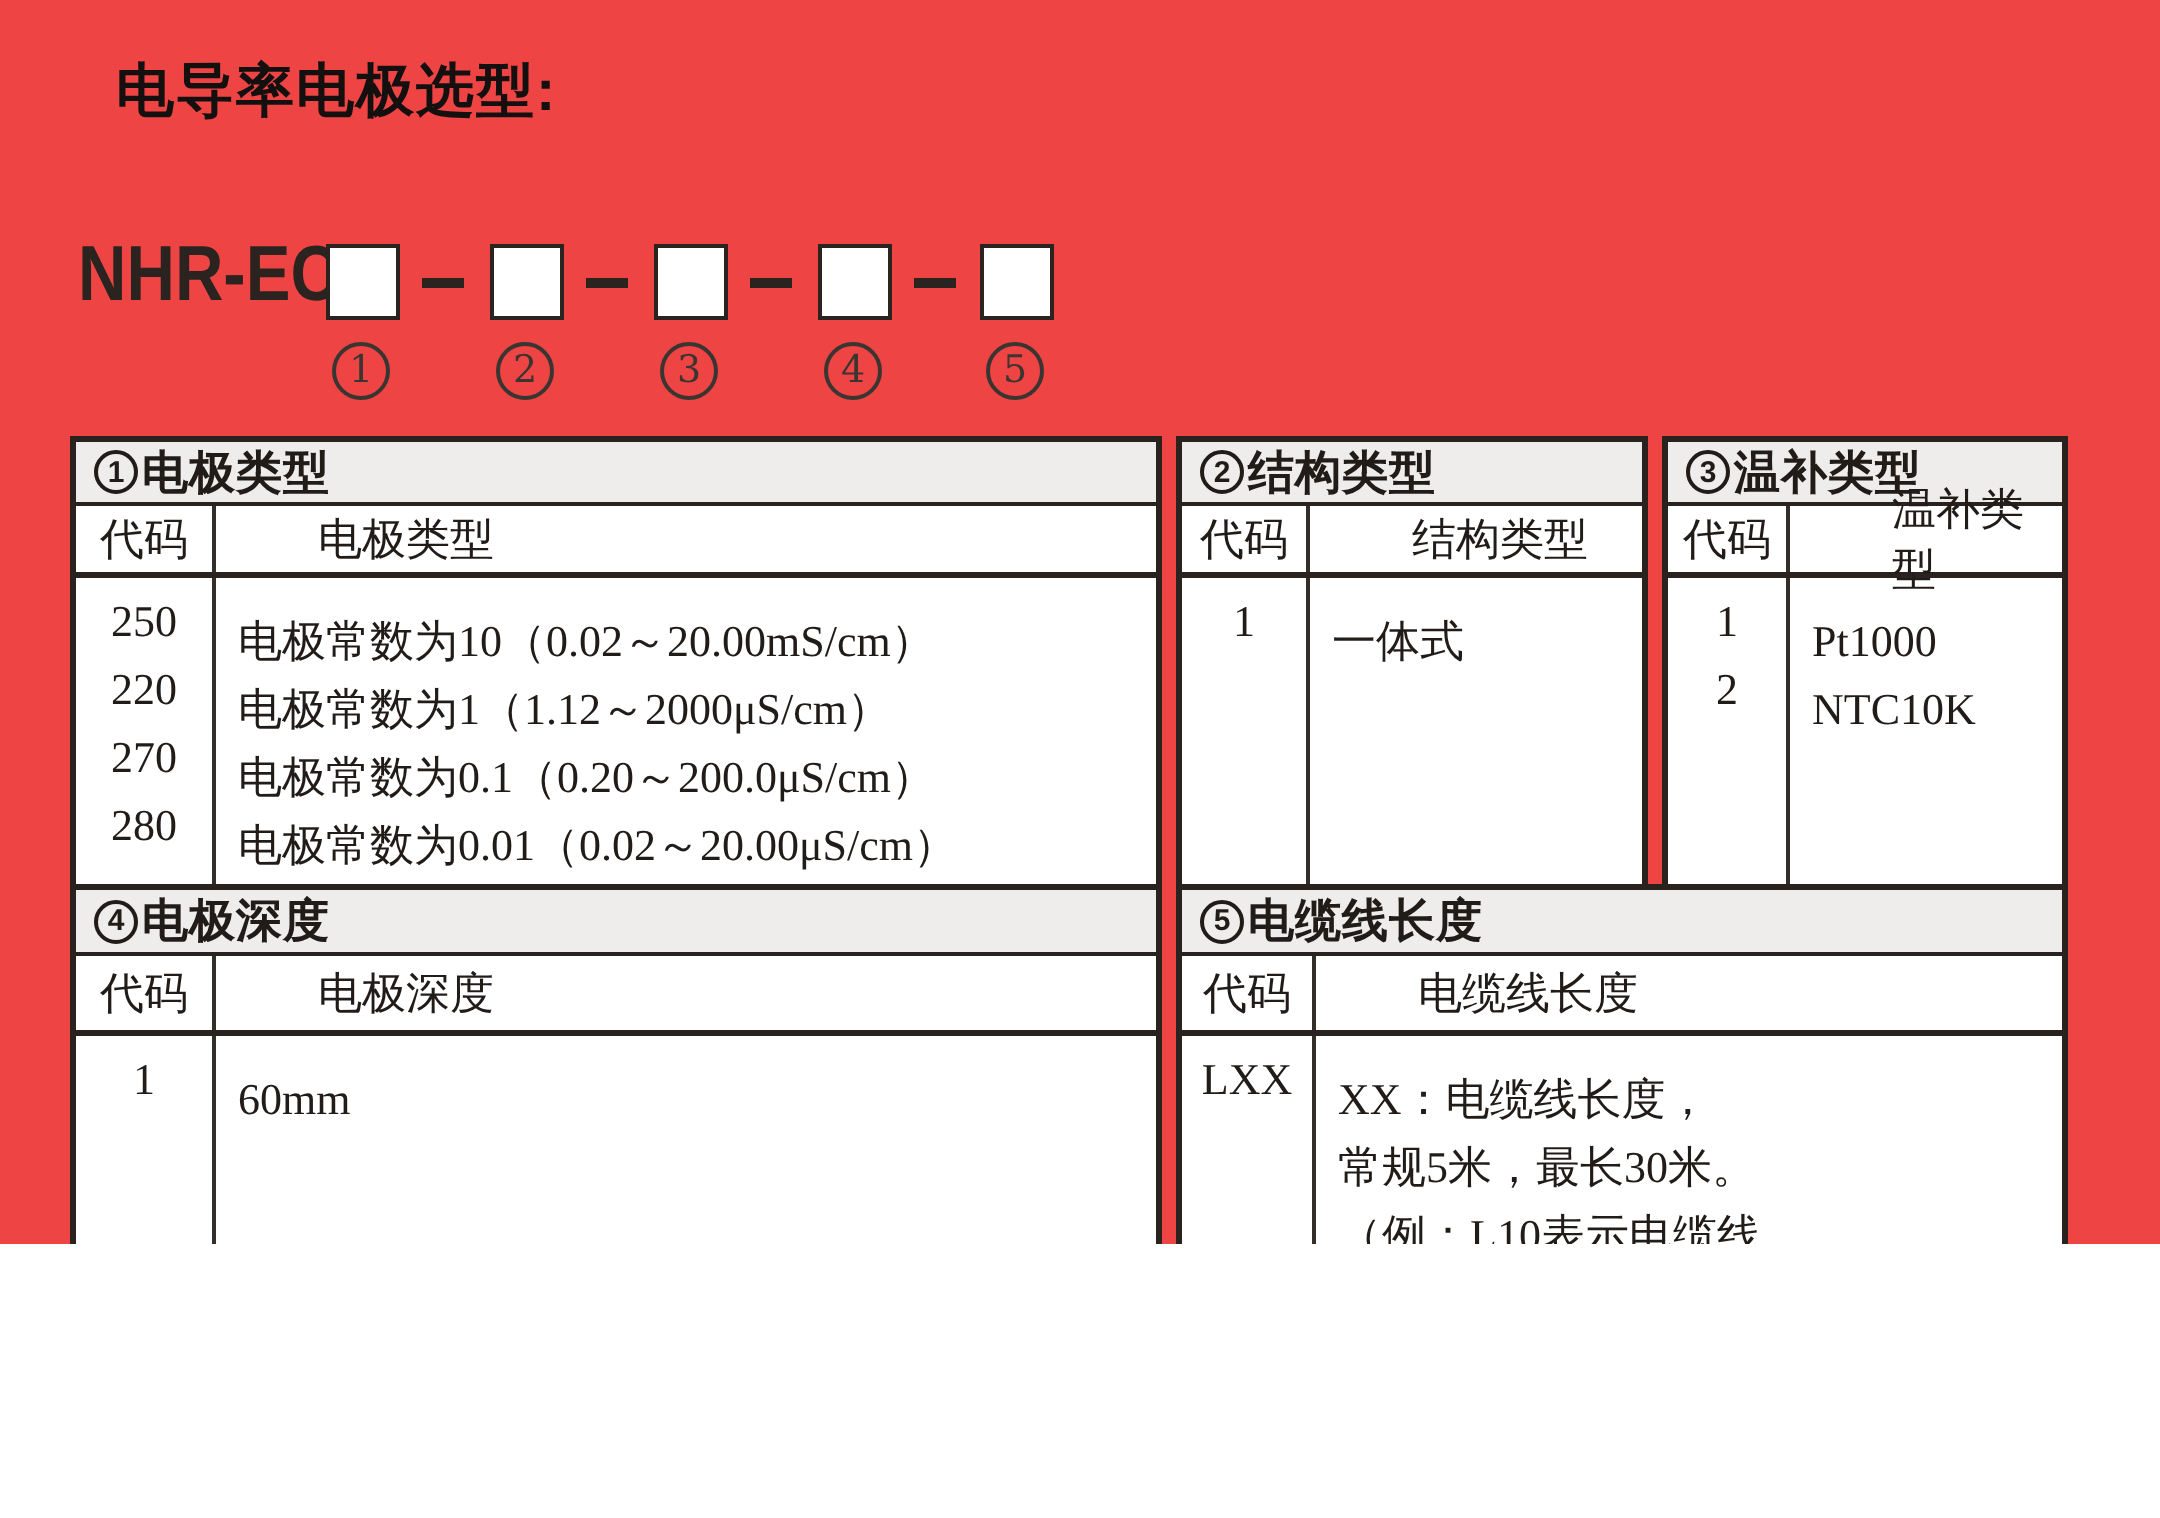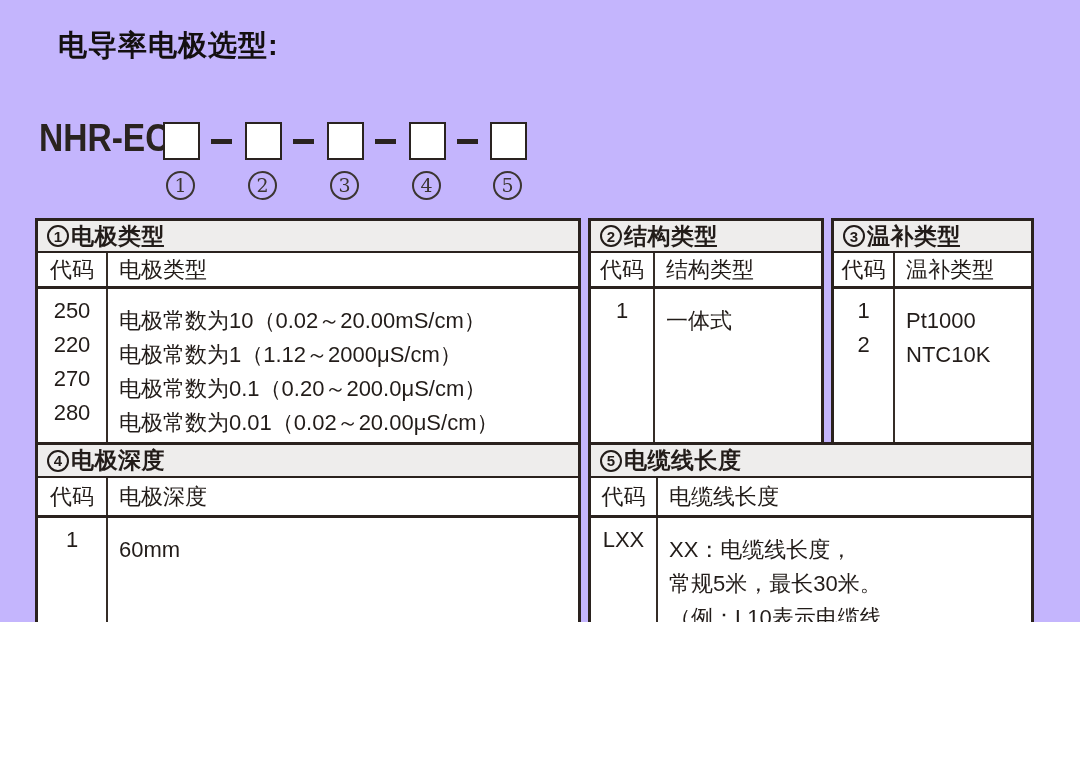--- a/index.html
+++ b/index.html
@@ -1,18 +1,18 @@
 <!DOCTYPE html>
 <html><head>
 <meta charset="utf-8">
 <style>
   html,body{margin:0;padding:0;background:#ffffff;}
   *{box-sizing:border-box;}
   .page{
-    position:relative;width:1080px;height:622px;background:#c4b5fd;overflow:hidden;
+    position:relative;width:1080px;height:622px;background:#ef4444;overflow:hidden;
     font-family:"Liberation Sans","DejaVu Sans",sans-serif;color:#221c19;
   }
   
   .title{
     position:absolute;left:58px;top:26px;margin:0;
     font-size:29px;font-weight:bold;color:#141010;letter-spacing:1px;
   }
   
   .prefix{
     position:absolute;left:39px;top:116px;
@@ -43,33 +43,33 @@
   }
   .tbl.top .tbar{height:32px;}
   .tbl.bot .tbar{height:33px;}
   .circ-sm{
     width:22px;height:22px;border:2px solid #221c19;border-radius:50%;
     display:inline-flex;align-items:center;justify-content:center;
     font-size:15px;font-weight:bold;color:#221c19;line-height:1;flex:0 0 auto;
   }
   .ttl{font-size:23px;font-weight:bold;margin-left:2px;letter-spacing:0.5px;}
   .thead{
-    flex:0 0 auto;display:flex;border-bottom:3px solid #2a221e;align-items:stretch;
+    flex:0 0 auto;display:flex;border-bottom:3px solid #2a221e;align-items:stretch;gap:40px;
   }
   .tbl.top .thead{height:36px;}
   .tbl.bot .thead{height:40px;}
   .thead .code-col{
     flex:0 0 var(--cw);border-right:2px solid #352d27;
     display:flex;align-items:center;justify-content:center;
     font-size:22px;
   }
   .thead .desc-col{
     flex:1 1 auto;display:flex;align-items:center;padding-left:11px;font-size:22px;
   }
-  .tbody{flex:1 1 auto;display:flex;align-items:stretch;}
+  .tbody{flex:1 1 auto;display:flex;align-items:stretch;font-family:Liberation Serif, serif;}
   .tbody .code-col{
     flex:0 0 var(--cw);border-right:2px solid #352d27;
     padding-top:5px;text-align:center;
   }
   .tbody .desc-col{flex:1 1 auto;padding-top:15px;padding-left:11px;}
   .line{font-size:22px;line-height:34px;white-space:nowrap;}
 </style>
 </head>
 <body>
 

